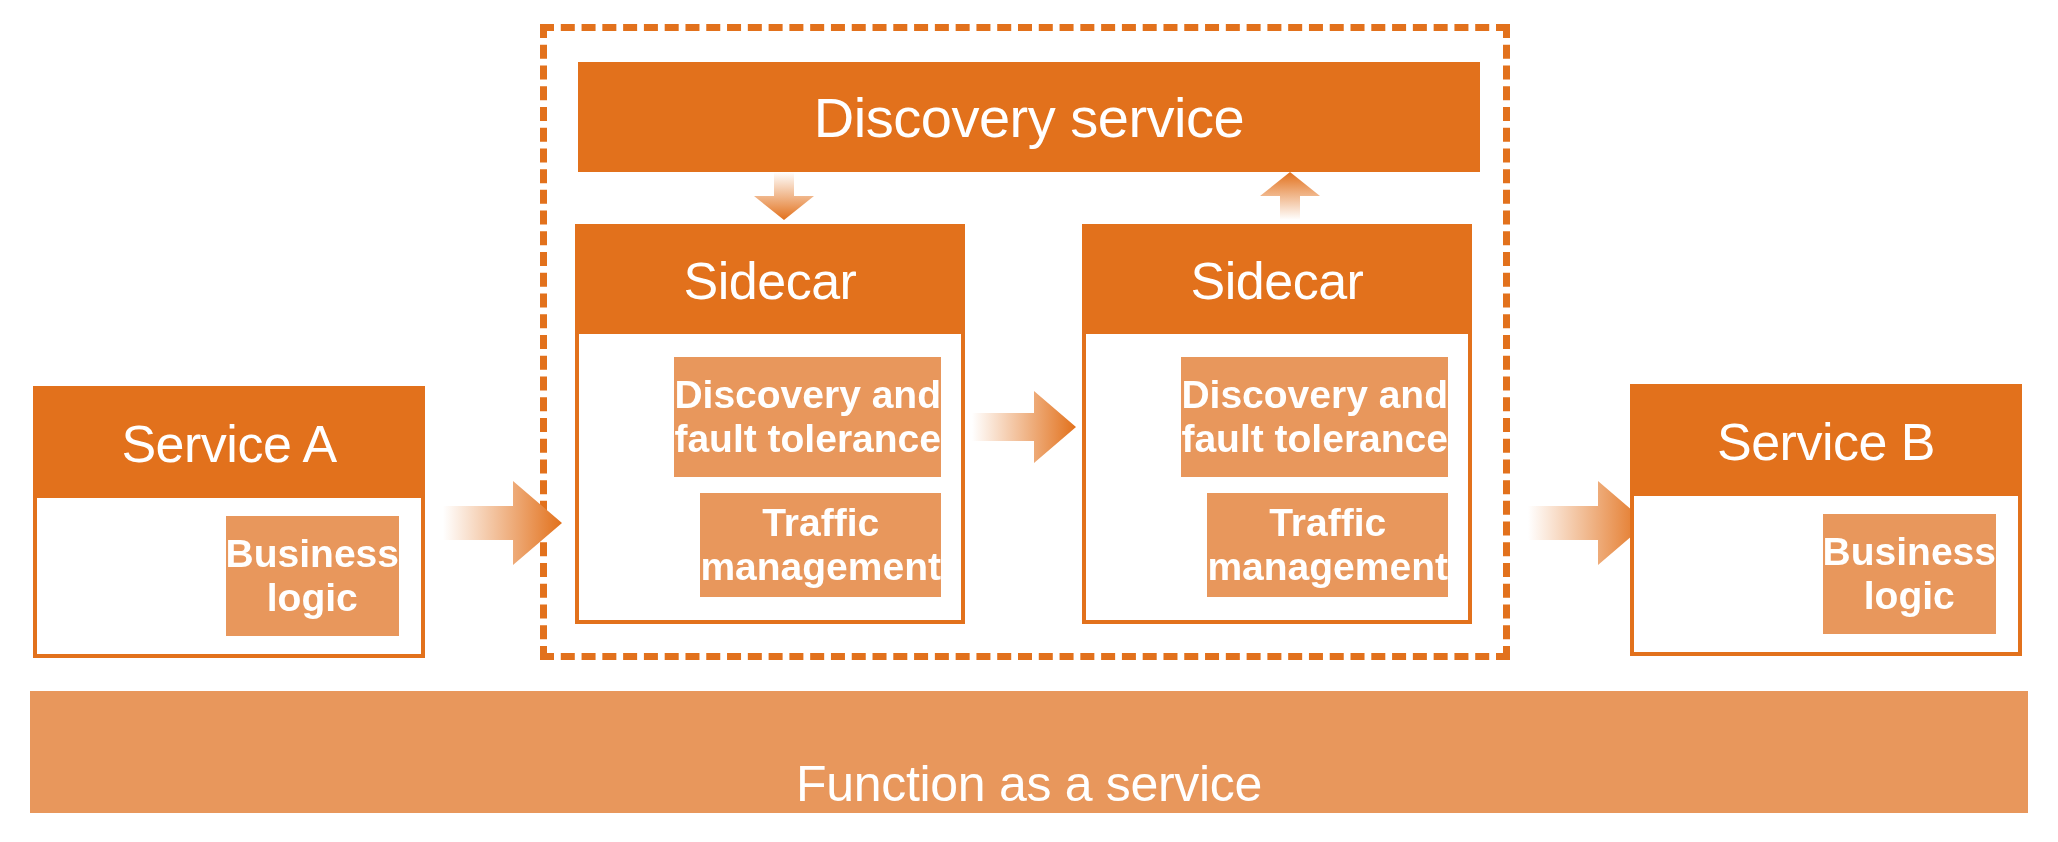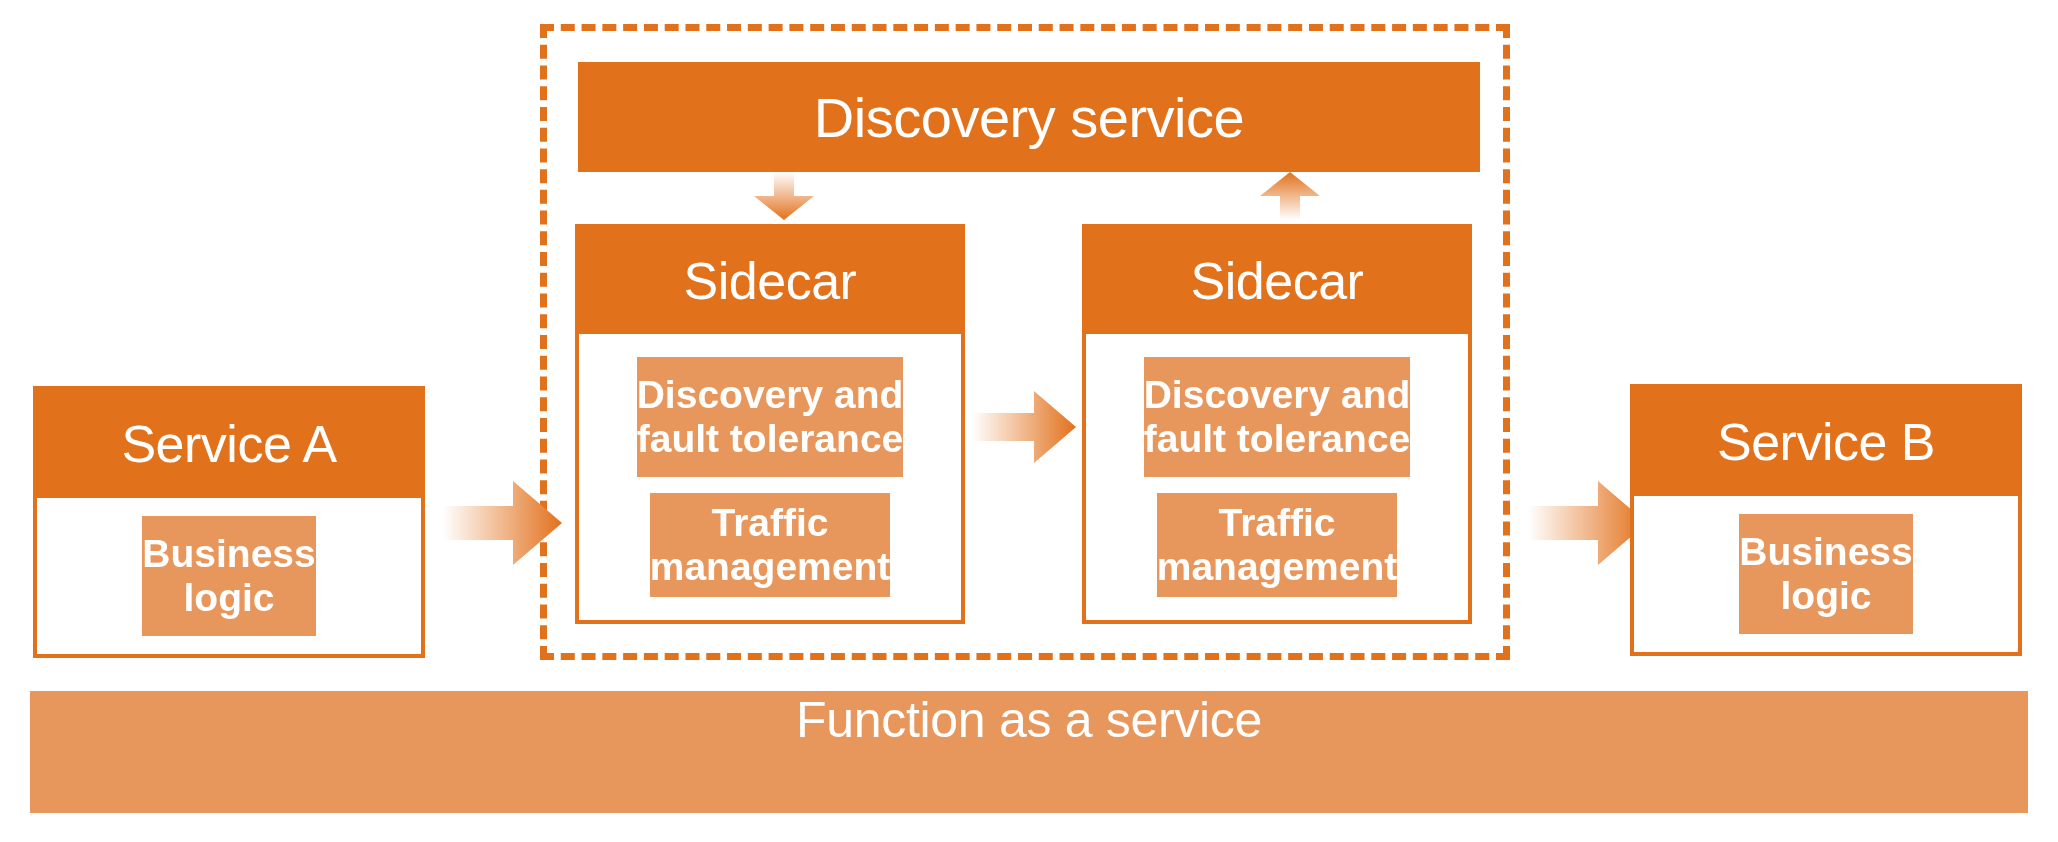--- a/index.html
+++ b/index.html
@@ -46,40 +46,40 @@
     font-weight: 400;
     line-height: 1.05;
     letter-spacing: -0.5px;
   }
   .card-body {
     flex: 1;
     background: #ffffff;
     display: flex;
     flex-direction: column;
     justify-content: center;
-    align-items: center;
+    align-items: flex-end;
   }
   .inner-block {
     background: #E8975C;
     color: #ffffff;
     display: flex;
     align-items: center;
     justify-content: center;
     text-align: center;
     font-weight: 700;
     line-height: 1.12;
     white-space: pre-line;
   }
 
   
   .banner {
     background: #E8975C;
     color: #ffffff;
     display: flex;
-    align-items: flex-start;
+    align-items: flex-end;
     justify-content: center;
     text-align: center;
     font-weight: 400;
     letter-spacing: -0.3px;
   }
 
   
   .solid-bar {
     background: #E2711C;
     color: #ffffff;

